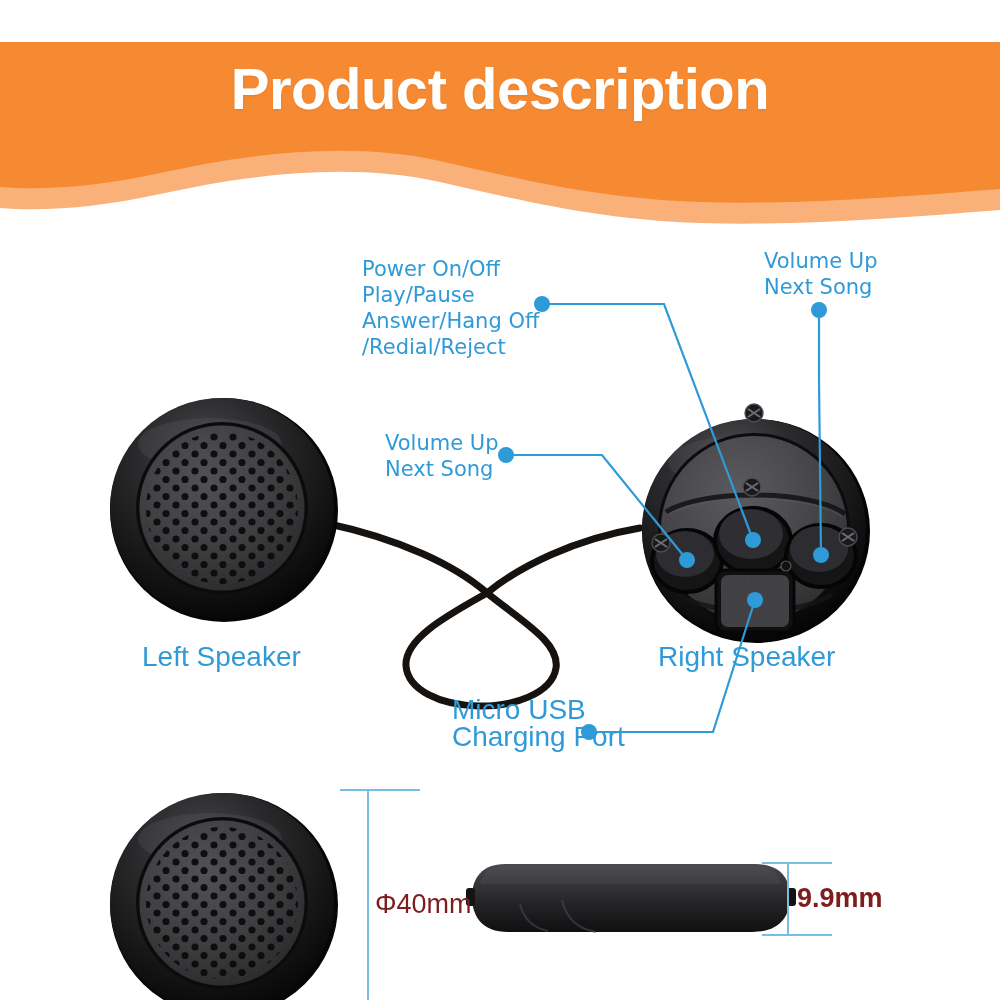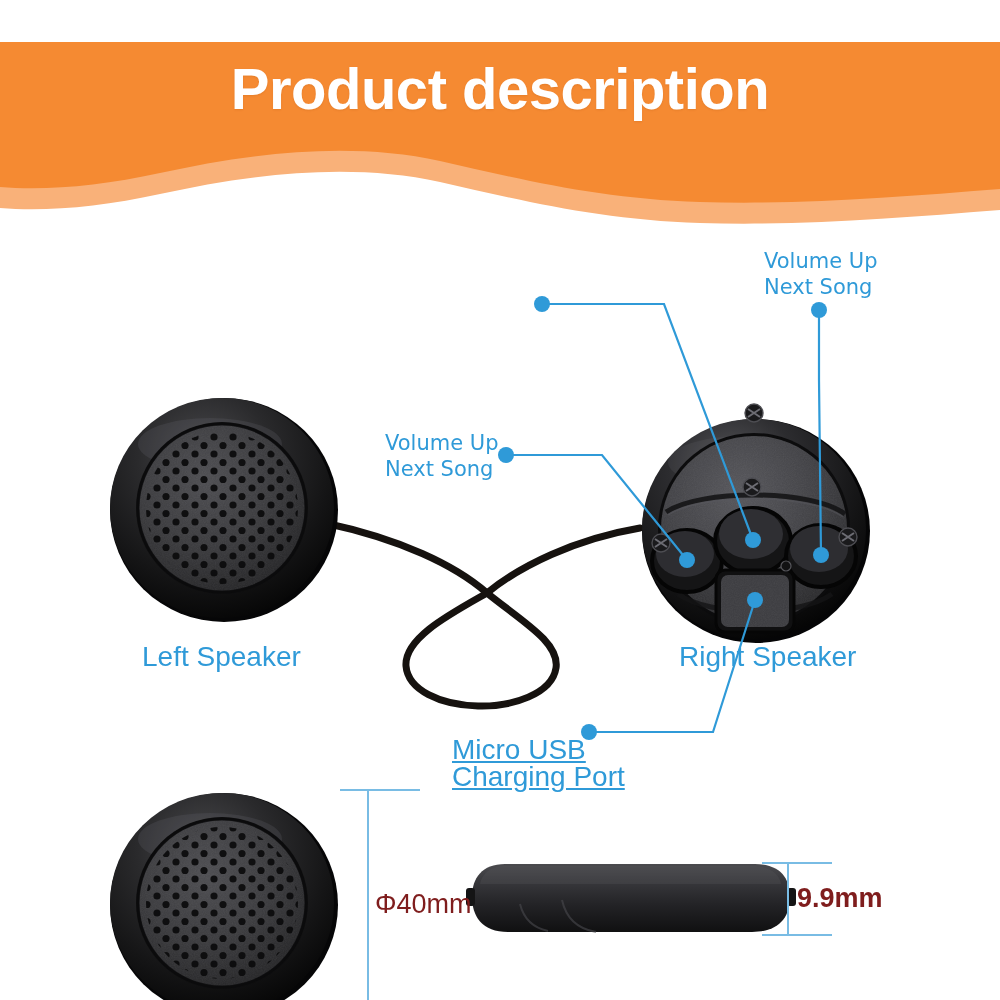--- a/index.html
+++ b/index.html
@@ -246,31 +246,35 @@
       <path d="M368,748 L368,978"></path>
       <path d="M340,748 L420,748"></path>
       <path d="M340,978 L420,978"></path>
 
       <path d="M788,821 L788,893"></path>
       <path d="M762,821 L832,821"></path>
       <path d="M762,893 L832,893"></path>
     </g>
   </svg>
 
+  <div class="callout" style="left:362px;top:214px;">Power On/Off
+Play/Pause
+Answer/Hang Off
+/Redial/Reject</div>
 
   <div class="callout" style="left:764px;top:206px;">Volume Up
 Next Song</div>
 
   <div class="callout" style="left:385px;top:388px;">Volume Up
 Next Song</div>
 
   <div class="callout alt" style="left:142px;top:601px;">Left Speaker</div>
 
-  <div class="callout alt" style="left:679px;top:601px;text-align:center;">Right Speaker</div>
-
-  <div class="callout alt" style="left:452px;top:694px;text-decoration:underline;">Micro USB
+  <div class="callout alt" style="left:658px;top:601px;text-align:center;">Right Speaker</div>
+
+  <div class="callout alt" style="left:452px;top:654px;">Micro USB
 Charging Port</div>
 
   <div class="dim-label" style="left:375px;top:847px;">Φ40mm</div>
 
   <div class="dim-label" style="left:797px;top:841px;font-weight:bold;">9.9mm</div>
 
 </div>
 
 </body></html>

